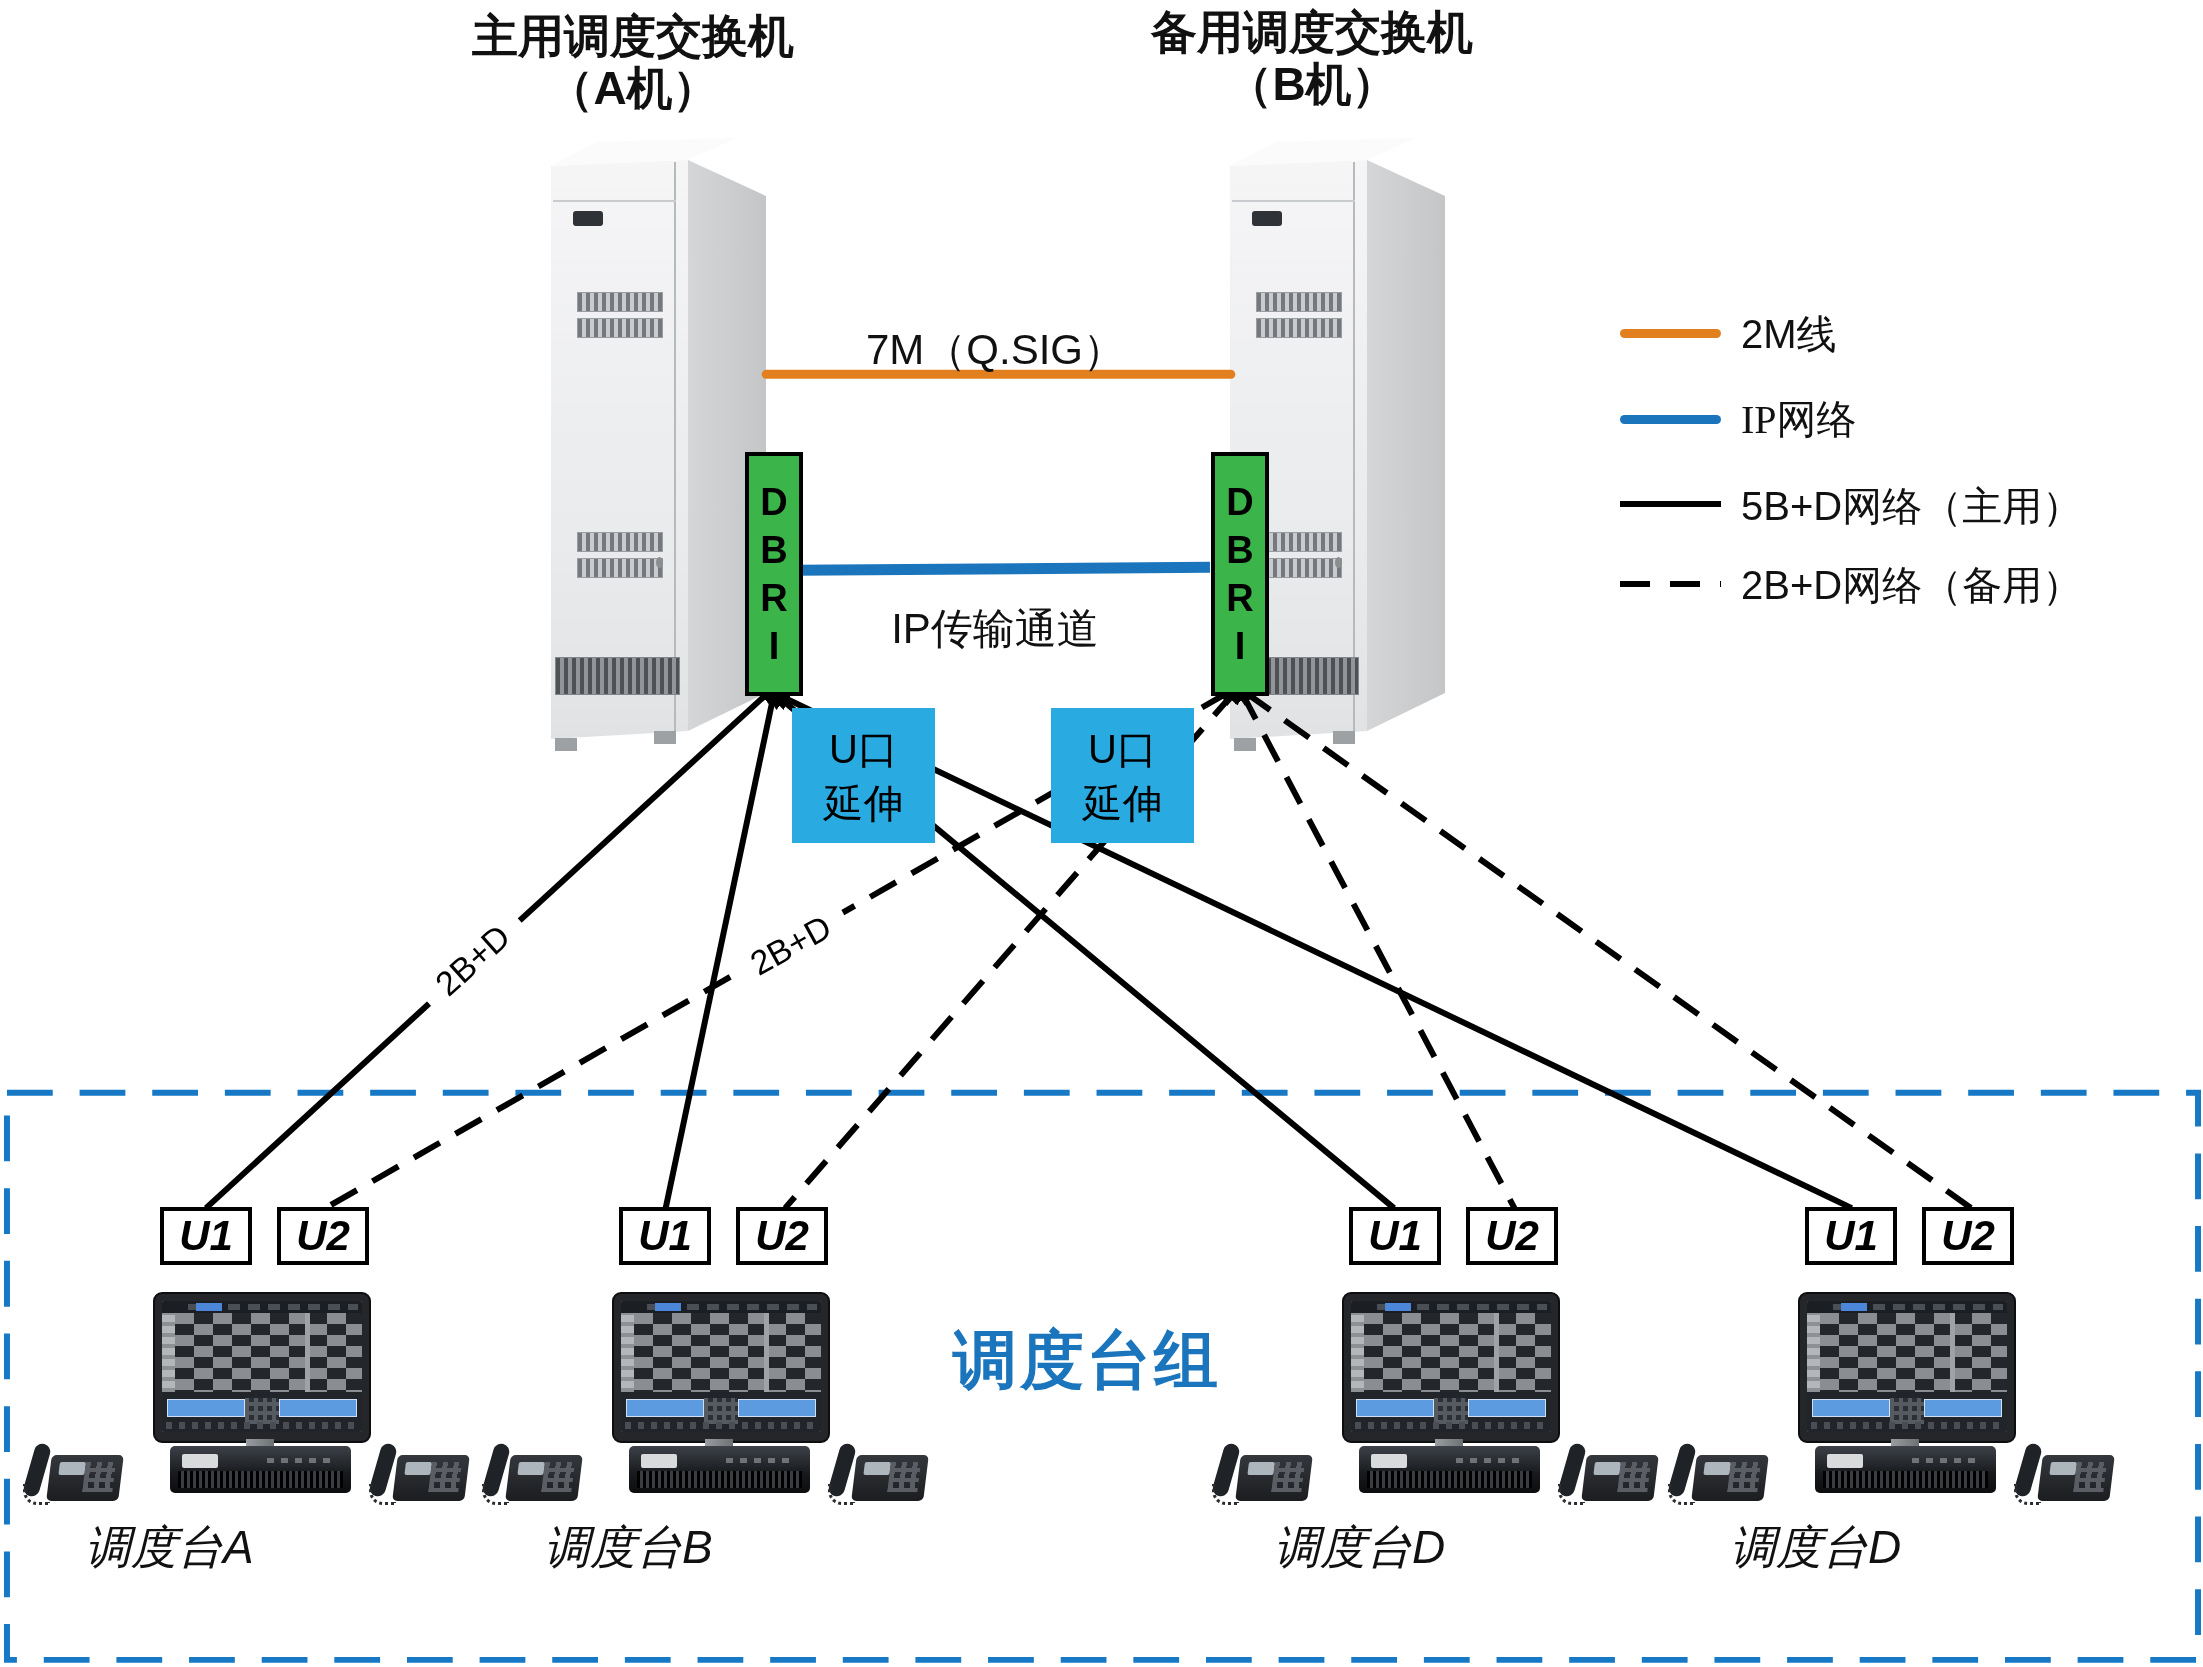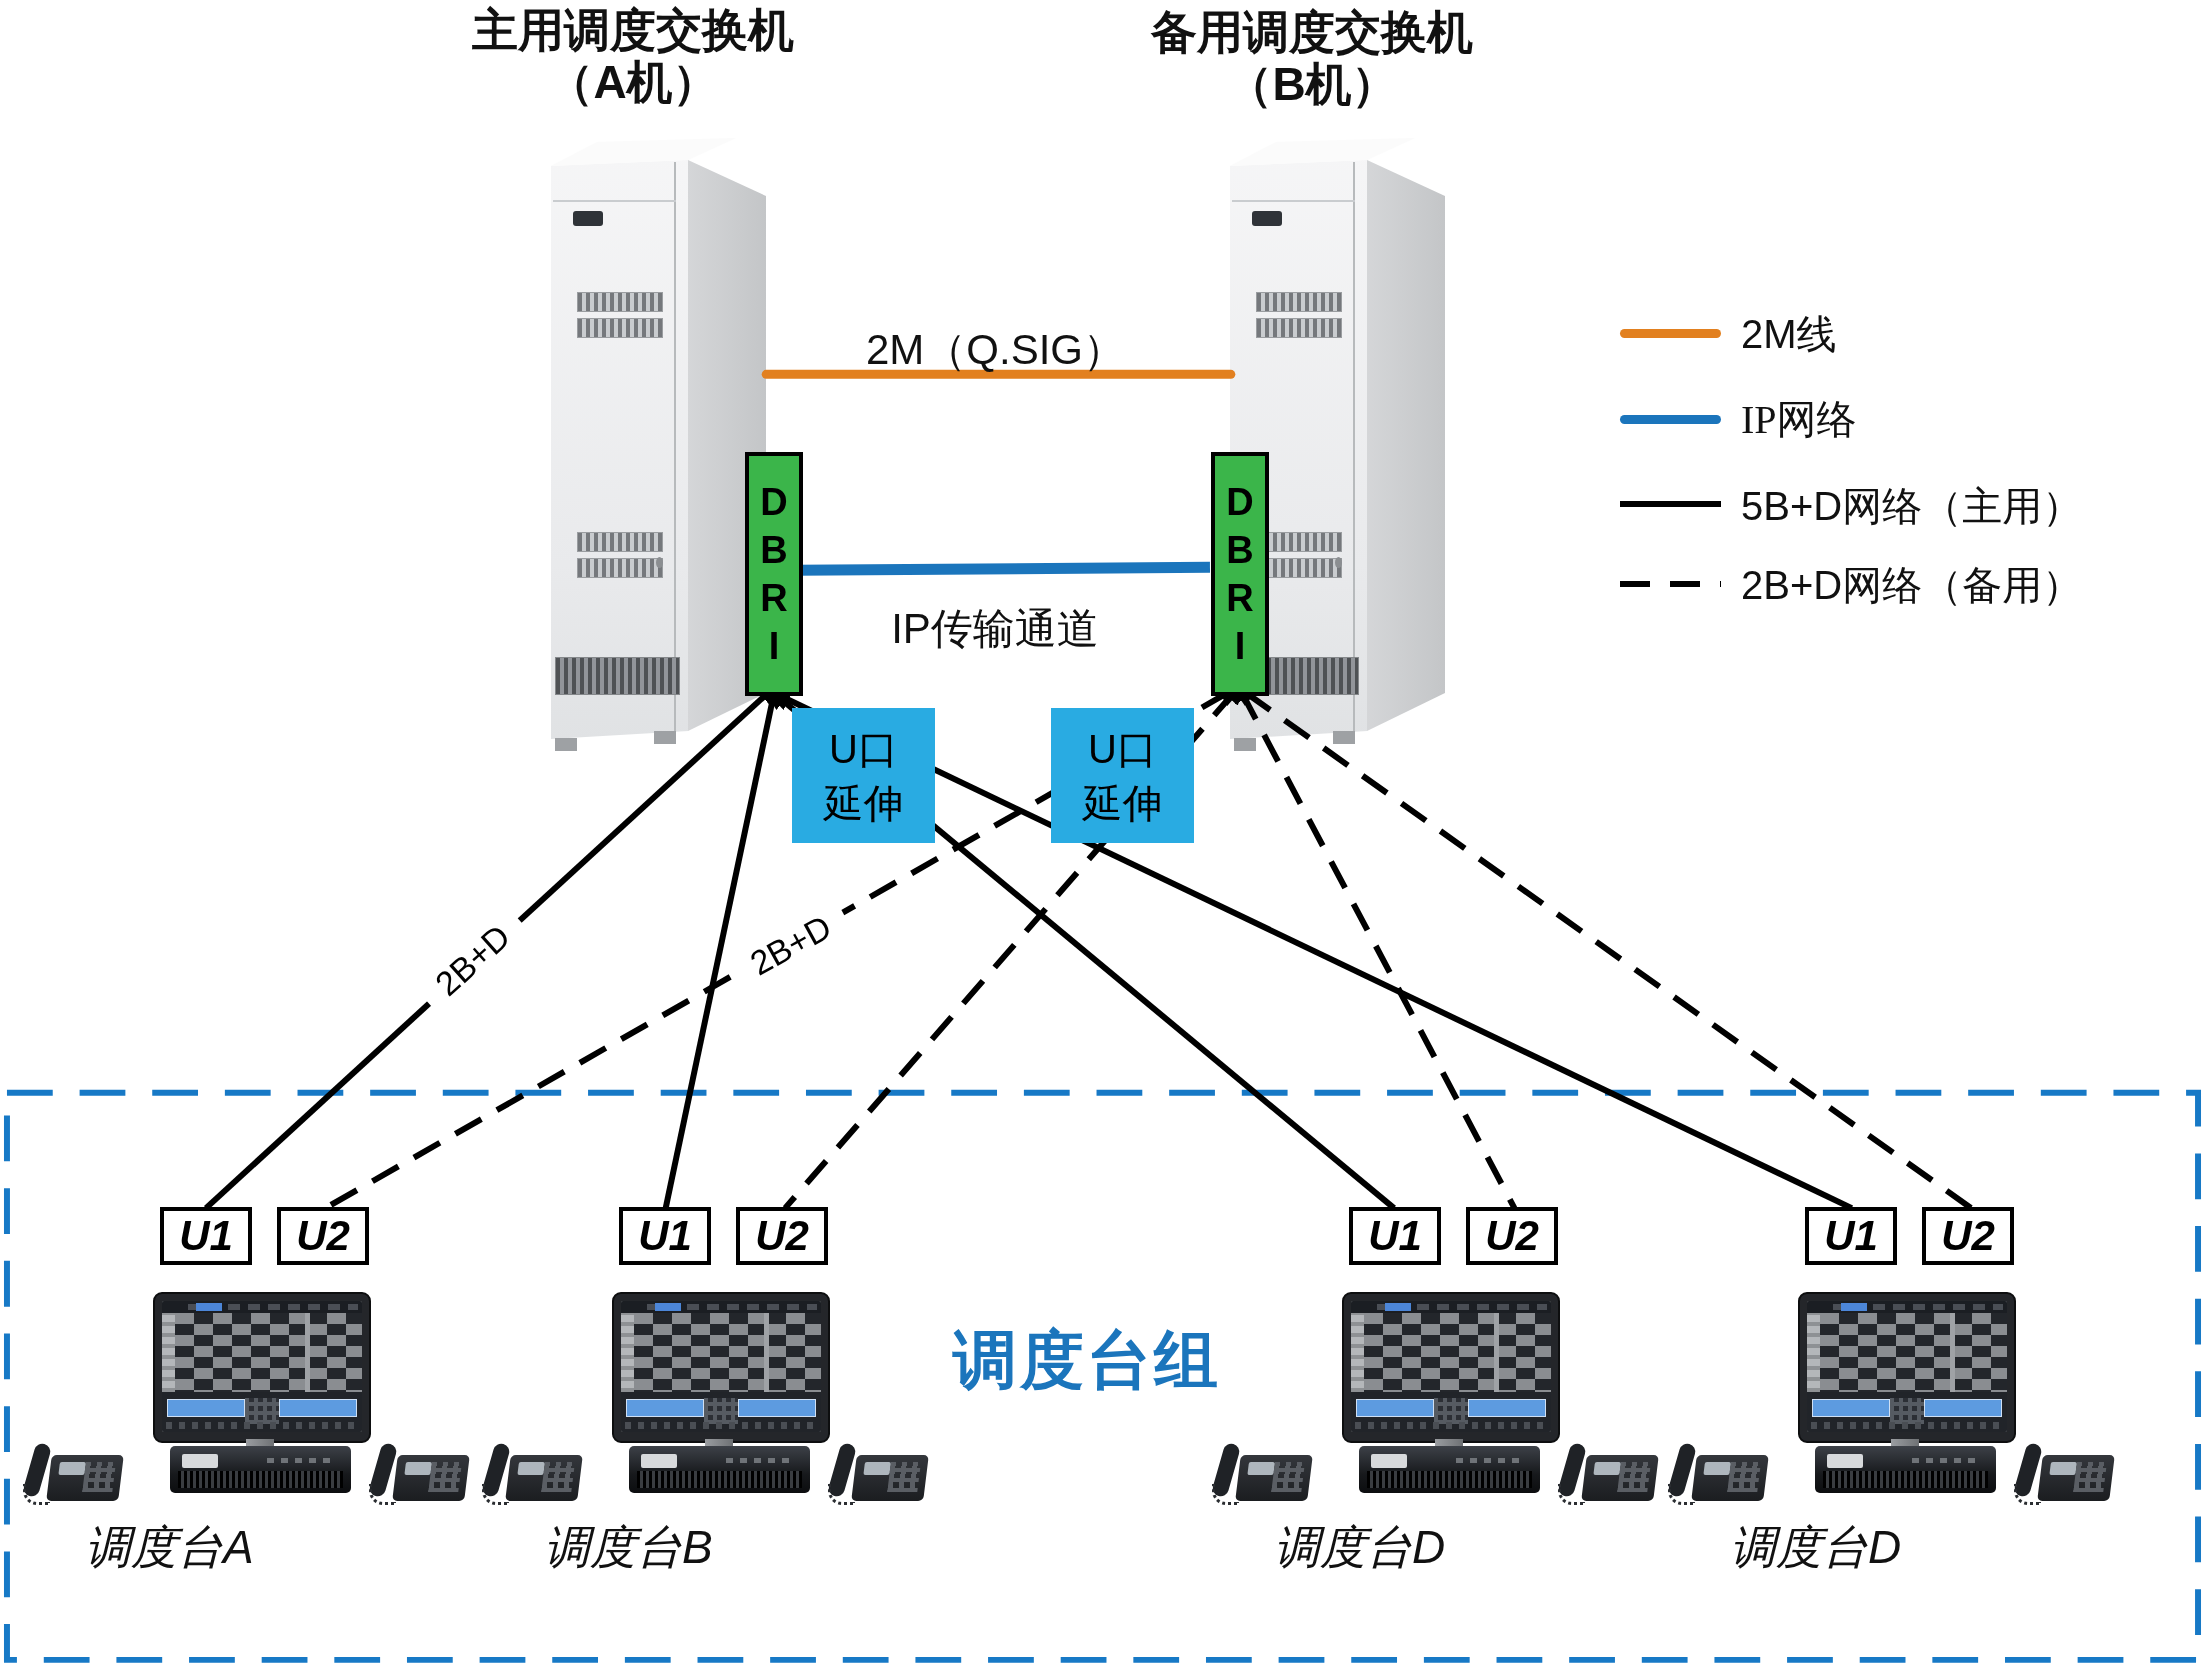--- a/index.html
+++ b/index.html
@@ -168,30 +168,30 @@
     <line x1="778" y1="696" x2="669" y2="1214" stroke="#000" stroke-width="6" marker-start="url(#arw)"></line>
     <line x1="782" y1="700" x2="1401" y2="1214" stroke="#000" stroke-width="6" marker-start="url(#arw)"></line>
     <line x1="786" y1="700" x2="1861" y2="1214" stroke="#000" stroke-width="6" marker-start="url(#arw)"></line>
 
     <line x1="1234" y1="696" x2="327" y2="1214" stroke="#000" stroke-width="6" stroke-dasharray="30 18" marker-start="url(#arw)"></line>
     <line x1="1240" y1="696" x2="789" y2="1214" stroke="#000" stroke-width="6" stroke-dasharray="30 18" marker-start="url(#arw)"></line>
     <line x1="1248" y1="696" x2="1522" y2="1214" stroke="#000" stroke-width="6" stroke-dasharray="30 18" marker-start="url(#arw)"></line>
     <line x1="1252" y1="696" x2="1981" y2="1214" stroke="#000" stroke-width="6" stroke-dasharray="30 18" marker-start="url(#arw)"></line>
   </svg>
 
-  <div class="cab-title" style="left:408px;top:4px;">
+  <div class="cab-title" style="left:408px;top:10px;">
     <div>主用调度交换机</div>
     <div>（A机）</div>
   </div>
   <div class="cab-title" style="left:1087px;top:6px;">
     <div>备用调度交换机</div>
     <div>（B机）</div>
   </div>
 
-  <div class="link-label" style="left:846px;top:322px;width:299px;">2M（Q.SIG）</div>
+  <div class="link-label" style="left:846px;top:322px;width:299px;">7M（Q.SIG）</div>
   <div class="link-label" style="left:826px;top:601px;width:338px;">IP传输通道</div>
 
   <div class="dbri" style="left:745px;">
     <span>D</span>
     <span>B</span>
     <span>R</span>
     <span>I</span>
   </div>
   <div class="dbri" style="left:1211px;">
     <span>D</span>

